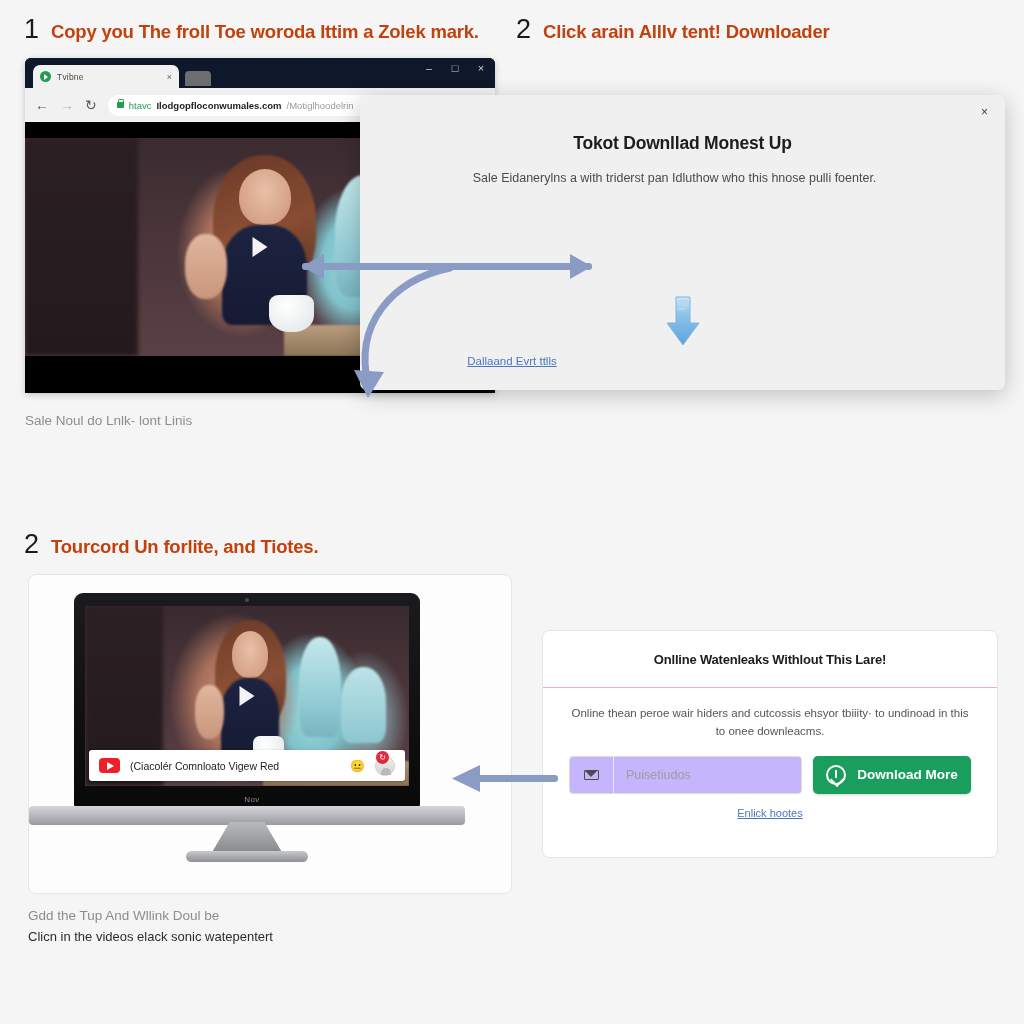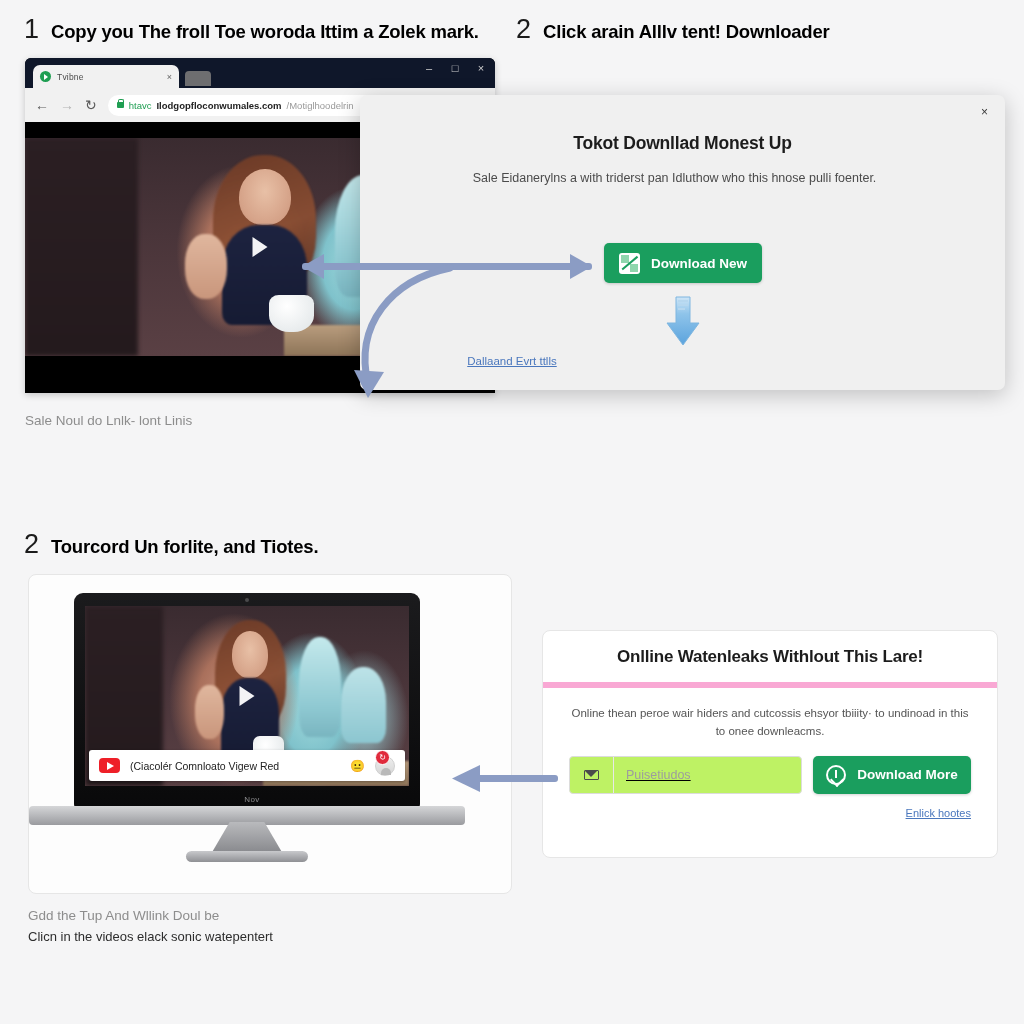--- a/index.html
+++ b/index.html
@@ -12,21 +12,21 @@
   }
   .page { position: relative; width: 1024px; height: 1024px; }
 
   
   .step-head { position: absolute; display: flex; align-items: baseline; gap: 12px; }
   .step-num {
     font-size: 27px; font-weight: 400; color: #1b1b1b;
     font-family: "Liberation Sans", sans-serif; line-height: 1;
   }
   .step-title {
-    font-size: 18.5px; font-weight: bold; color: #000000;
+    font-size: 18.5px; font-weight: bold; color: #c2410c;
     letter-spacing: -0.2px; line-height: 1;
   }
   #head1 { left: 24px; top: 16px; }
   #head2 { left: 516px; top: 16px; }
   #head3 { left: 24px; top: 531px; }
 
   
   .browser {
     position: absolute; left: 25px; top: 58px; width: 470px; height: 335px;
     border-radius: 6px 6px 0 0; overflow: hidden;
@@ -250,30 +250,30 @@
     position: absolute; right: 4px; top: -7px; width: 15px; height: 15px;
     border-radius: 50%; background: #e02a3c; color: #fff; font-size: 8px;
     display: flex; align-items: center; justify-content: center;
     border: 1.5px solid #fff;
   }
 
   
   #card-right { left: 542px; top: 630px; width: 456px; height: 228px;
                 background: #fff; }
   .card-head {
-    height: 57px; border-bottom: 6px solid #f9a8d4; display: flex;
+    height: 57px; border-bottom: 1px solid #f9a8d4; display: flex;
     align-items: center; justify-content: center;
-    font-size: 17px; font-weight: bold; color: #1c1c1c; letter-spacing: -.2px;
+    font-size: 13px; font-weight: bold; color: #1c1c1c; letter-spacing: -.2px;
   }
   .card-body { padding: 16px 26px 0; text-align: center; }
   .card-desc { font-size: 11.5px; color: #555; line-height: 1.6; }
   .card-row { display: flex; gap: 11px; margin-top: 15px; align-items: stretch; }
   .field {
     flex: 1 1 auto; height: 38px; border: 1px solid #dcdcdc; border-radius: 4px;
-    display: flex; align-items: center; background: #bef264; overflow: hidden; text-decoration: underline;
+    display: flex; align-items: center; background: #c4b5fd; overflow: hidden;
   }
   .field-icon {
     width: 44px; height: 100%; display: flex; align-items: center;
     justify-content: center; border-right: 1px solid #e8e8e8; flex: 0 0 auto;
   }
   .env { width: 15px; height: 10px; border: 1.6px solid #4b4b4b; border-radius: 1px;
          position: relative; }
   .env::after { content:""; position:absolute; left:0; top:0; width:0; height:0;
          border-left: 6.5px solid transparent; border-right: 6.5px solid transparent;
          border-top: 6px solid #4b4b4b; }
@@ -288,21 +288,21 @@
   .dl-circle {
     width: 20px; height: 20px; border-radius: 50%; border: 2px solid #fff;
     position: relative; flex: 0 0 auto;
   }
   .dl-circle::before { content:""; position:absolute; left:7px; top:3px; width:2px;
     height:8px; background:#fff; }
   .dl-circle::after { content:""; position:absolute; left:4px; top:8px; width:8px;
     height:8px; border-right:2px solid #fff; border-bottom:2px solid #fff;
     transform: rotate(45deg); }
   .card-link {
-    text-align: right; margin-top: 13px; font-size: 11px;
+    text-align: center; margin-top: 13px; font-size: 11px;
     color: #4a77bd; text-decoration: underline; cursor: pointer;
   }
 
   
   .anno { position: absolute; pointer-events: none; }
 </style>
 </head>
 <body>
 
 <div class="page">
@@ -365,26 +365,20 @@
   <div class="cap-block" id="caps-top">
     <div class="cap-1">Sale Noul do Lnlk- lont Linis</div>
   </div>
 
   <div class="modal">
     <div class="modal-close">×</div>
     <div class="modal-title">Tokot Downllad Monest Up</div>
     <div class="modal-body">Sale Eidanerylns a with triderst pan Idluthow who this hnose pulli foenter.</div>
   </div>
 
-  <button class="btn-green" id="dl-new">
-    <span class="dl-glyph">
-        <span class="dl-slash"></span>
-      </span>
-    <span>Download New</span>
-  </button>
 
   <svg class="bigarrow" viewBox="0 0 44 52">
     <defs>
       <linearGradient id="dlg" x1="0" y1="0" x2="0" y2="1">
         <stop offset="0" stop-color="#cfe6f7"></stop>
         <stop offset="0.35" stop-color="#8fc4ea"></stop>
         <stop offset="1" stop-color="#5ba3dd"></stop>
       </linearGradient>
     </defs>
     <path d="M15 2 h14 v26 h9 L22 50 L6 28 h9 Z" fill="url(#dlg)" stroke="#7fb6e0" stroke-width="1"></path>

